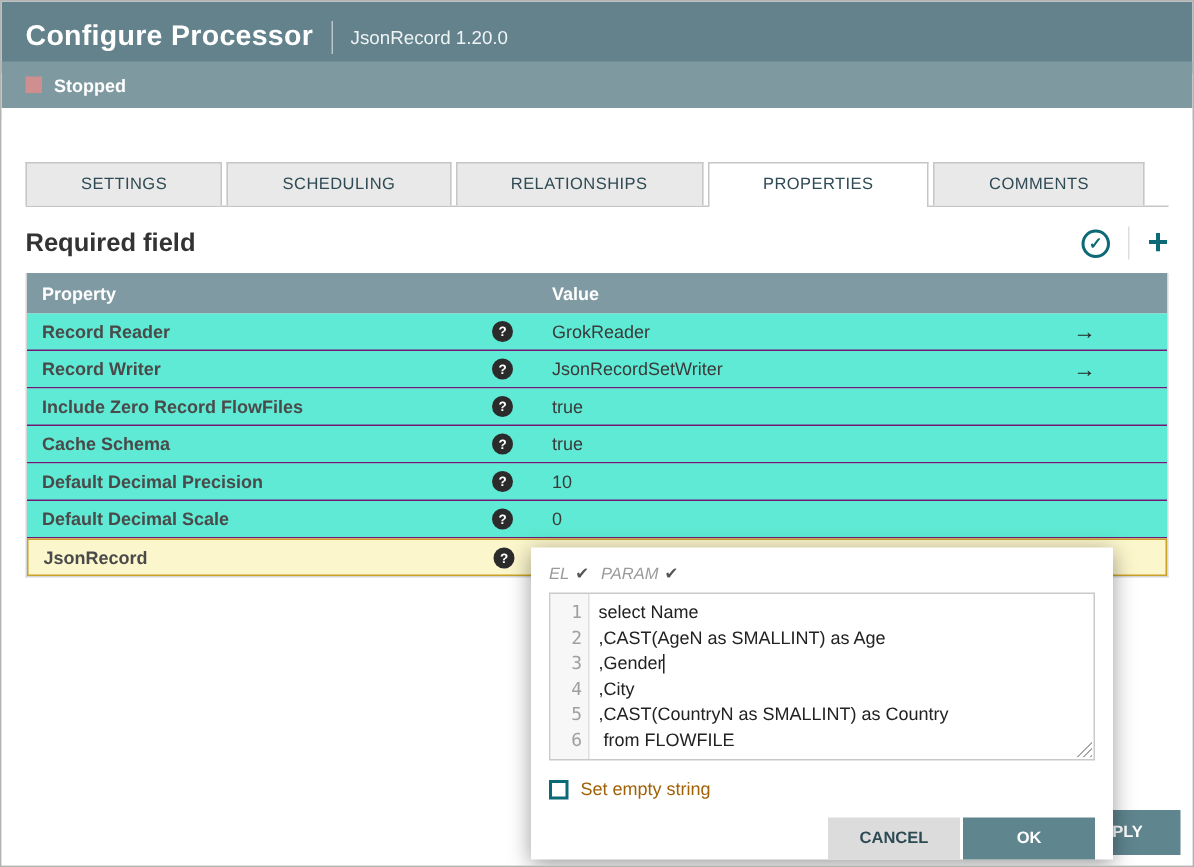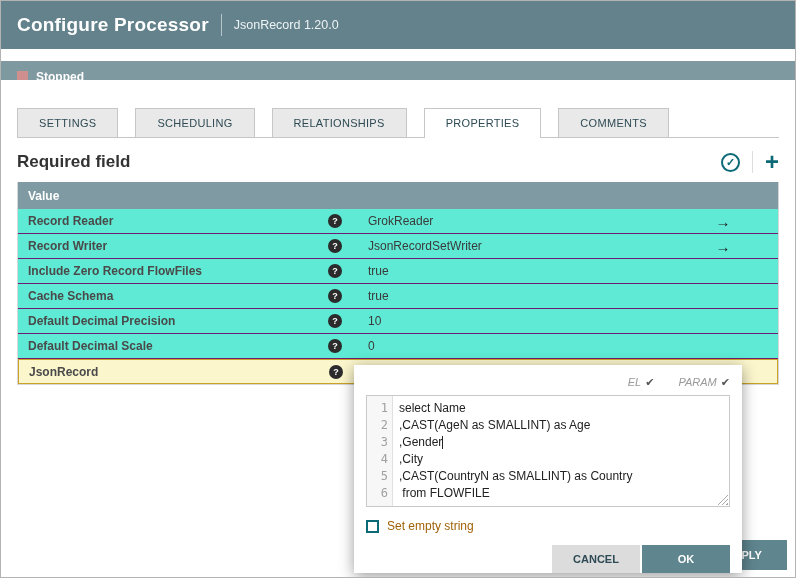--- a/index.html
+++ b/index.html
@@ -16,34 +16,34 @@
   .header {
     position: absolute; left: 0; top: 0; width: 100%; height: 48px;
     background: #63828c; display: flex; align-items: center; padding: 0 16px; color: #fff;
   }
   .header-title { font-size: 19px; font-weight: bold; letter-spacing: .2px; }
   .header-sep { width: 1px; height: 22px; background: rgba(255,255,255,.55); margin: 0 12px; }
   .header-sub { font-size: 12.5px; color: #eef3f4; }
 
   
   .statusbar {
-    position: absolute; top: 60px; left: 0; width: 100%; height: 31px;
+    position: absolute; top: 40px; left: 0; width: 100%; height: 31px;
     background: #7f99a1; display: flex; align-items: center; padding: 0 16px; gap: 8px;
   }
   .stopped-square { width: 11px; height: 11px; background: #d08f8f; }
   .status-label { color: #fff; font-weight: bold; font-size: 12px; }
 
   
   .content { position: absolute; top: 79px; left: 0; right: 0; bottom: 0; background: #fff; padding: 28px 16px 0; }
 
   
   .tabs { display: flex; align-items: flex-end; border-bottom: 1px solid #c6c6c6; height: 30px; }
   .tab {
-    height: 29px; line-height: 28px; padding: 0 21px; background: #e9e9e9;
-    border: 1px solid #c6c6c6; border-bottom: none; margin-right: 17px;
+    height: 29px; line-height: 28px; padding: 0 36px; background: #e9e9e9;
+    border: 1px solid #c6c6c6; border-bottom: none; margin-right: 3px;
     font-size: 11px; color: #2e4a54; cursor: pointer; letter-spacing: .3px;
   }
   .tab.active { background: #fff; height: 30px; margin-bottom: -1px; }
 
   
   .required-row { display: flex; align-items: center; margin-top: 10px; height: 28px; }
   .required-label { font-weight: bold; font-size: 17px; color: #333; }
   .spacer { flex: 1; }
   .verify-circle {
     width: 19px; height: 19px; border: 2px solid #0b6a76; border-radius: 50%;
@@ -79,21 +79,21 @@
     position: absolute; right: 8px; bottom: 7px; width: 86px; height: 30px;
     background: #5f858e; color: #fff; font-size: 11px; font-weight: bold;
     display: flex; align-items: center; justify-content: center; z-index: 1; cursor: pointer;
   }
 
   
   .popup {
     position: absolute; left: 353px; top: 364px; width: 388px; height: 208px;
     background: #fff; box-shadow: 0 3px 14px rgba(0,0,0,.4); z-index: 5; padding: 8px 12px;
   }
-  .popup-meta { display: flex; justify-content: flex-end; gap: 24px; font-size: 11px; font-style: italic; color: #9a9a9a; height: 18px; align-items: center; }
+  .popup-meta { display: flex; gap: 8px; font-size: 11px; font-style: italic; color: #9a9a9a; height: 18px; align-items: center; }
   .meta-check { color: #555; font-style: normal; margin-left: 4px; }
   .code-box { display: flex; border: 1px solid #c9c9c9; height: 112px; margin-top: 4px; position: relative; overflow: hidden; background: #fff; }
   .gutter {
     width: 26px; background: #f7f7f7; border-right: 1px solid #e0e0e0; text-align: right;
     padding: 4px 4px 0 0; color: #a0a0a0;
     font-family: "DejaVu Sans Mono", monospace; font-size: 12px; line-height: 17px;
   }
   .code {
     flex: 1; padding: 4px 0 0 6px; font-family: Liberation Sans, sans-serif;
     font-size: 12px; line-height: 17px; color: #222; white-space: pre; cursor: text;
@@ -145,20 +145,21 @@
     <div class="spacer"></div>
     <div class="verify-circle">
       <span>✓</span>
     </div>
     <div class="divider-v"></div>
     <div class="add-btn">+</div>
   </div>
 
   <div class="props-table">
     <div class="t-header">
+      <div class="col-prop">Property</div>
       <div class="col-val">Value</div>
       <div class="col-arrow"></div>
     </div>
     <div>
         <div class="t-row">
           <div class="prop">
             <span class="prop-label">Record Reader</span>
             <span class="help-icon">?</span>
           </div>
           <div class="val">GrokReader</div>

